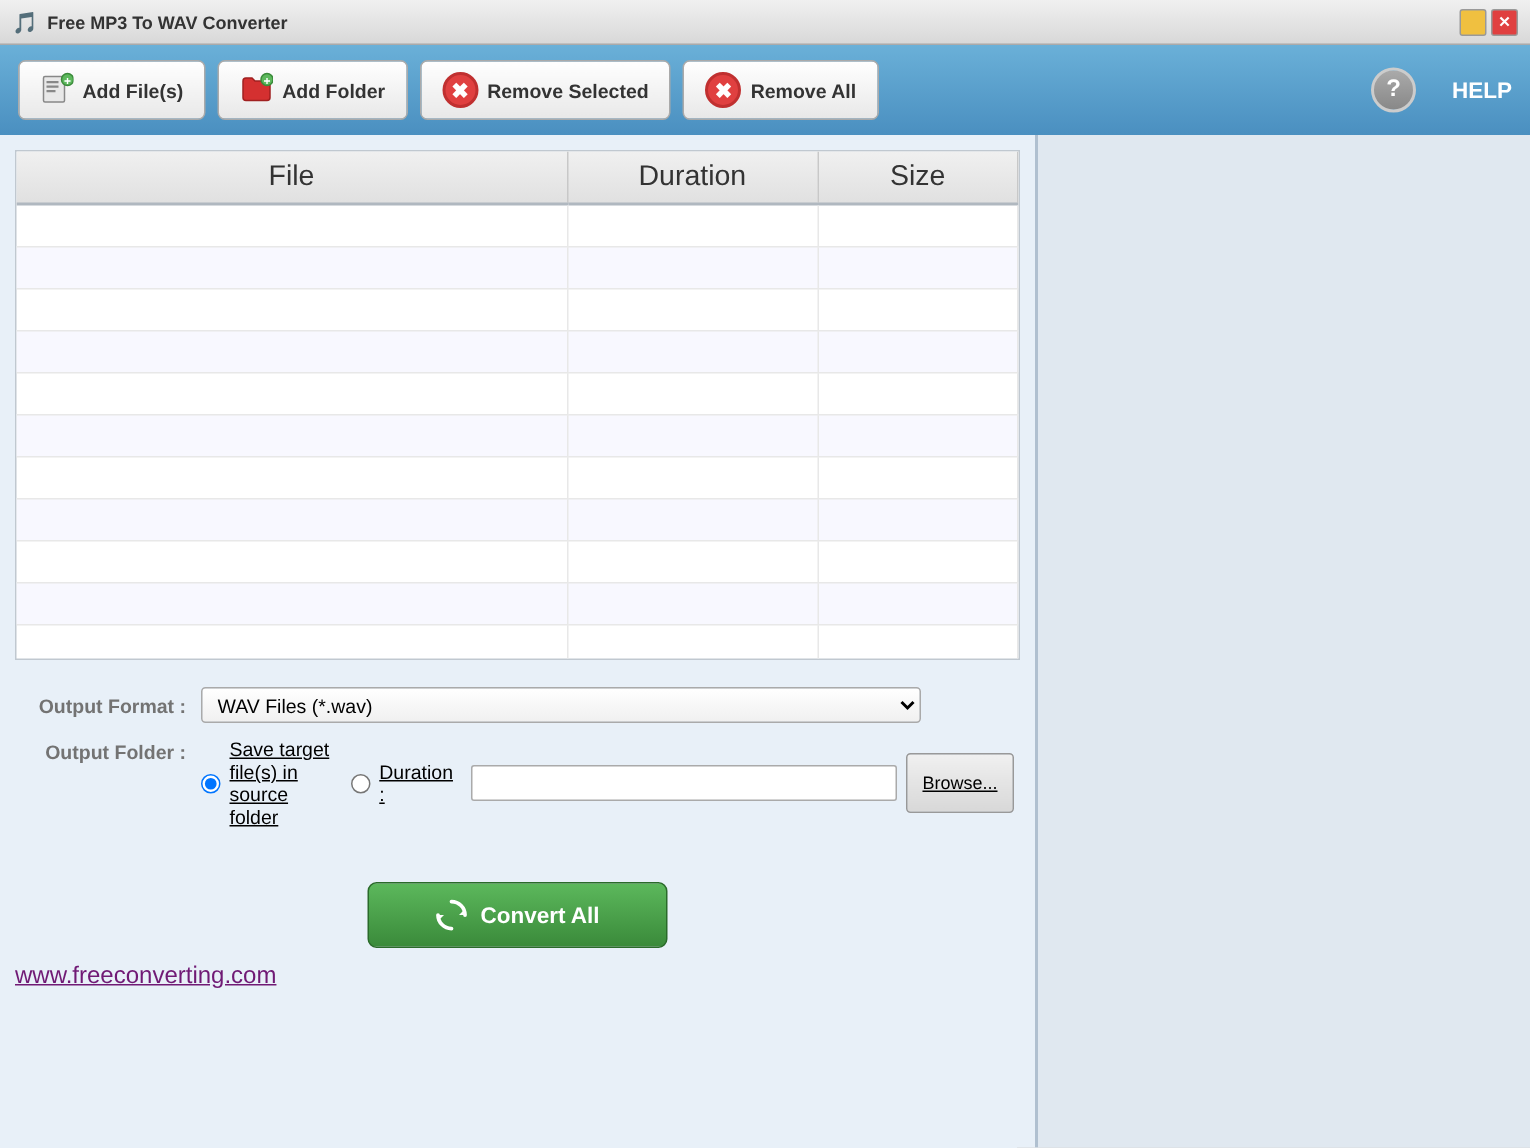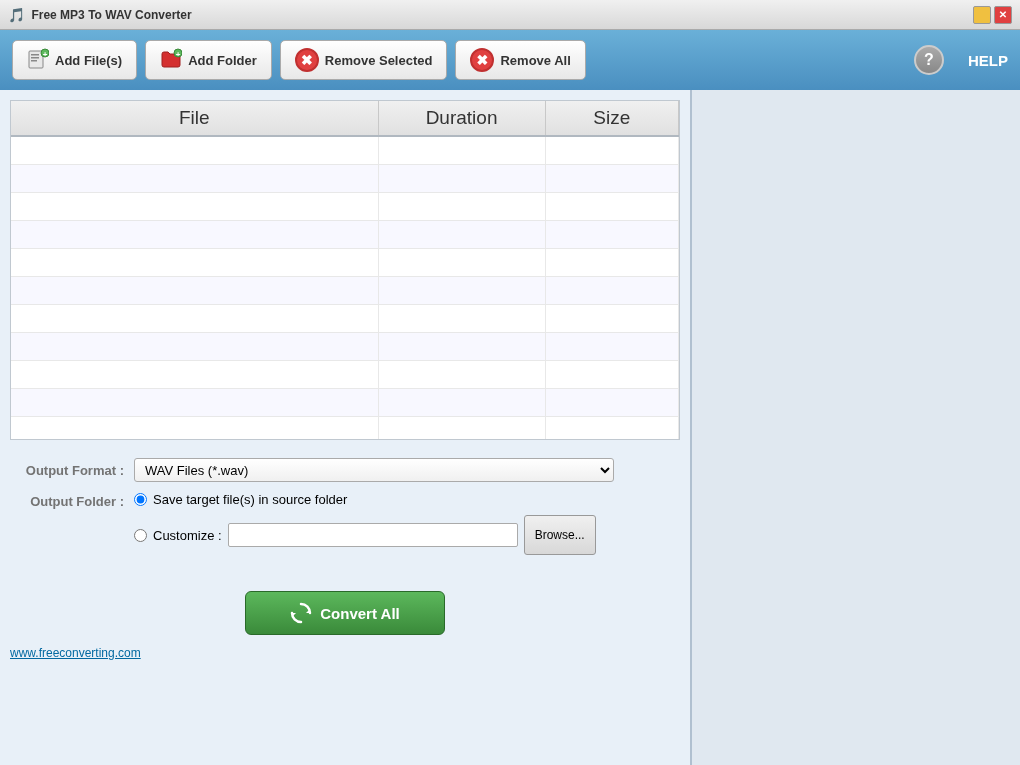--- a/index.html
+++ b/index.html
@@ -188,22 +188,23 @@
       height: 24px;
       border: 1px solid #aaa;
       border-radius: 3px;
       background: linear-gradient(to bottom, #fff, #f0f0f0);
       font-size: 13px;
       padding: 0 6px;
       cursor: pointer;
     }
     .folder-options {
       display: flex;
-      flex-direction: column;
+      flex-direction: row;
       gap: 8px;
+      text-decoration: underline;
     }
     .radio-row {
       display: flex;
       align-items: center;
       gap: 6px;
       font-size: 13px;
     }
     .customize-row {
       display: flex;
       align-items: center;
@@ -253,24 +254,24 @@
 
     .convert-icon {
       width: 22px;
       height: 22px;
       display: inline-flex;
       align-items: center;
       justify-content: center;
     }
 
     .footer-link {
-      color: #0369a1;
+      color: #701a75;
       text-decoration: underline;
       cursor: pointer;
-      font-size: 12px;
+      font-size: 16px;
       margin-top: 4px;
     }
 
     input[type="radio"] { cursor: pointer; }
   </style>
 </head>
 <body>
 
 <div class="title-bar">
   <div class="title-bar-left">
@@ -414,21 +415,21 @@
 
       <div class="form-row" style="align-items:flex-start;">
         <span class="form-label" style="padding-top:2px;">Output Folder :</span>
         <div class="folder-options">
           <div class="radio-row">
             <input type="radio" name="folder" id="save-source" checked="" style="">
             <label for="save-source">Save target file(s) in source folder</label>
           </div>
           <div class="customize-row radio-row">
             <input type="radio" name="folder" id="customize" style="">
-            <label for="customize">Customize :</label>
+            <label for="customize">Duration :</label>
             <input type="text" class="customize-input" style="">
             <button class="browse-btn">Browse...</button>
           </div>
         </div>
       </div>
     </div>
 
     <div class="convert-row">
 
       <button class="convert-btn">

